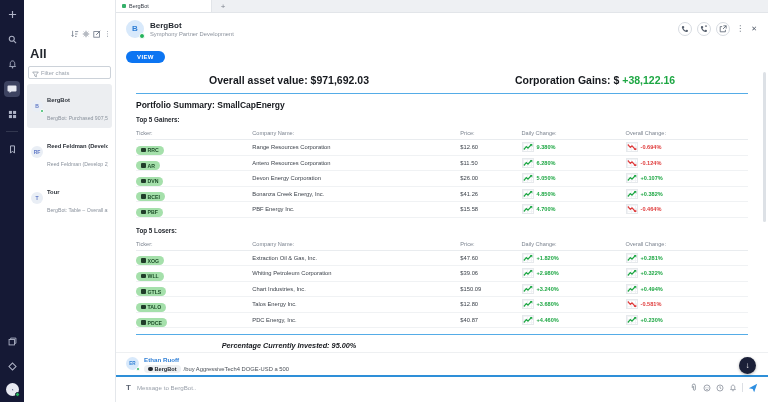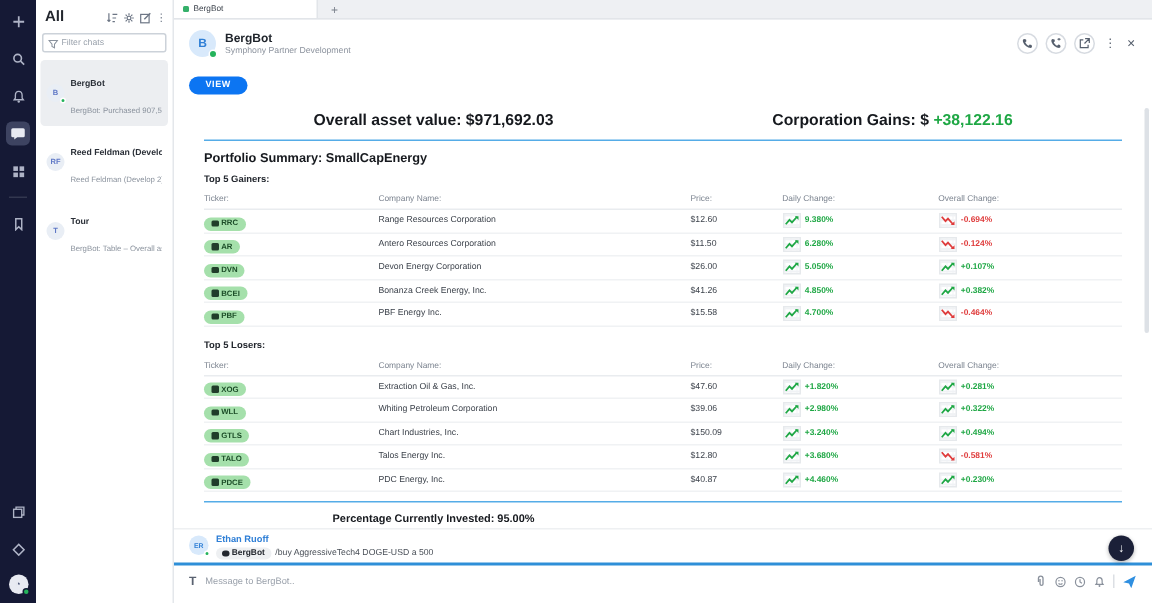--- a/index.html
+++ b/index.html
@@ -12,21 +12,21 @@
   .rail-ic svg{display:block;}
   .rail-ic.sel{background:#3d4361;}
   .rail-div{width:12px;border-top:1px solid #32374f;margin:0 0 9px;}
   .rail-spacer{flex:1;}
   .rail-avatar{width:13px;height:13px;border-radius:50%;background:#e8eaf2;position:relative;margin-bottom:6px;display:flex;align-items:center;justify-content:center;font-size:6px;color:#4a5franc;color:#51597a;}
   .rail-avatar .dot{position:absolute;right:-1px;bottom:-1px;width:5px;height:5px;border-radius:50%;background:#24b35b;border:1px solid #151935;}
 
   
   .chatlist{width:92px;background:#fff;border-right:1px solid #e4e7eb;flex-shrink:0;display:flex;flex-direction:column;}
   .cl-head{display:flex;align-items:center;padding:6px 4px 5px 6px;}
-  .cl-title{font-size:10px;font-weight:bold;color:#23272e;flex:1;}
+  .cl-title{font-size:13px;font-weight:bold;color:#23272e;flex:1;margin-top:40px;}
   .cl-icons{display:flex;align-items:center;gap:3px;color:#6d7685;}
   .cl-icons svg{display:block;}
   .cl-dots{font-size:7px;color:#6d7685;margin-left:3px;cursor:pointer;}
   .cl-filter{margin:0 4px 5px;border:1px solid #ccd2d9;border-radius:2px;height:13px;display:flex;align-items:center;padding:0 3px;gap:2px;}
   .cl-filter input{border:0;outline:0;width:100%;font-size:5.8px;color:#444;font-family:"Liberation Sans",sans-serif;background:transparent;}
   .cl-filter input::placeholder{color:#9aa2ac;}
   .citem{display:flex;align-items:center;gap:4px;padding:4px 4px;border-radius:3px;margin:0 3px 2px;cursor:pointer;}
   .citem.sel{background:#eceef1;}
   .cavatar{width:12px;height:12px;border-radius:50%;background:#e9eef5;color:#5f78c6;font-size:5px;font-weight:bold;display:flex;align-items:center;justify-content:center;position:relative;flex-shrink:0;}
   .cavatar .dot{position:absolute;right:-1px;bottom:-1px;width:4px;height:4px;border-radius:50%;background:#24b35b;border:1px solid #fff;}
@@ -81,21 +81,21 @@
   .trend{width:12px;height:10px;border:1px solid #e6e9ec;background-image:linear-gradient(to right,#f0f2f5 1px,transparent 1px),linear-gradient(to bottom,#f0f2f5 1px,transparent 1px);background-size:4px 3.2px;display:flex;align-items:center;justify-content:center;flex-shrink:0;}
   .trend svg{display:block;}
   .trend .dn-g{display:none;}
   .trend.down .up-g{display:none;}
   .trend.down .dn-g{display:inline;}
   .chg{font-size:5.6px;font-weight:bold;}
   .chg.up{color:#1ea744;}
   .chg.down{color:#df3b3b;}
 
   .stats-row{display:flex;align-items:center;margin-top:2px;}
-  .stats-row .third{flex:1;text-align:center;font-size:7.3px;font-weight:bold;color:#16191e;}
+  .stats-row .third{flex:1;text-align:center;font-size:7.3px;font-weight:bold;color:#16191e;font-style:italic;}
   .pie{width:37px;height:37px;border-radius:50%;margin:2px auto;}
 
   .msg-row{border-top:1px solid #eef0f2;padding:3px 10px 2px;display:flex;gap:5px;align-items:flex-start;flex-shrink:0;}
   .msg-av{width:13px;height:13px;border-radius:50%;background:#d8e9fb;color:#2f7fd6;font-size:4.6px;font-weight:bold;display:flex;align-items:center;justify-content:center;position:relative;flex-shrink:0;margin-top:1px;}
   .msg-av .dot{position:absolute;right:-1px;bottom:-1px;width:4.5px;height:4.5px;border-radius:50%;background:#24b35b;border:1px solid #fff;}
   .msg-sender{font-size:6.2px;font-weight:bold;color:#2f7fd6;}
   .msg-line{display:flex;align-items:center;gap:3px;margin-top:2px;}
   .mention{display:inline-flex;align-items:center;gap:2px;background:#eef0f2;border-radius:6px;padding:1px 4px;cursor:pointer;}
   .mention-ic{width:4.5px;height:4.5px;border-radius:50%;background:#23272e;}
   .mention-t{font-size:5.6px;font-weight:bold;color:#23272e;}

